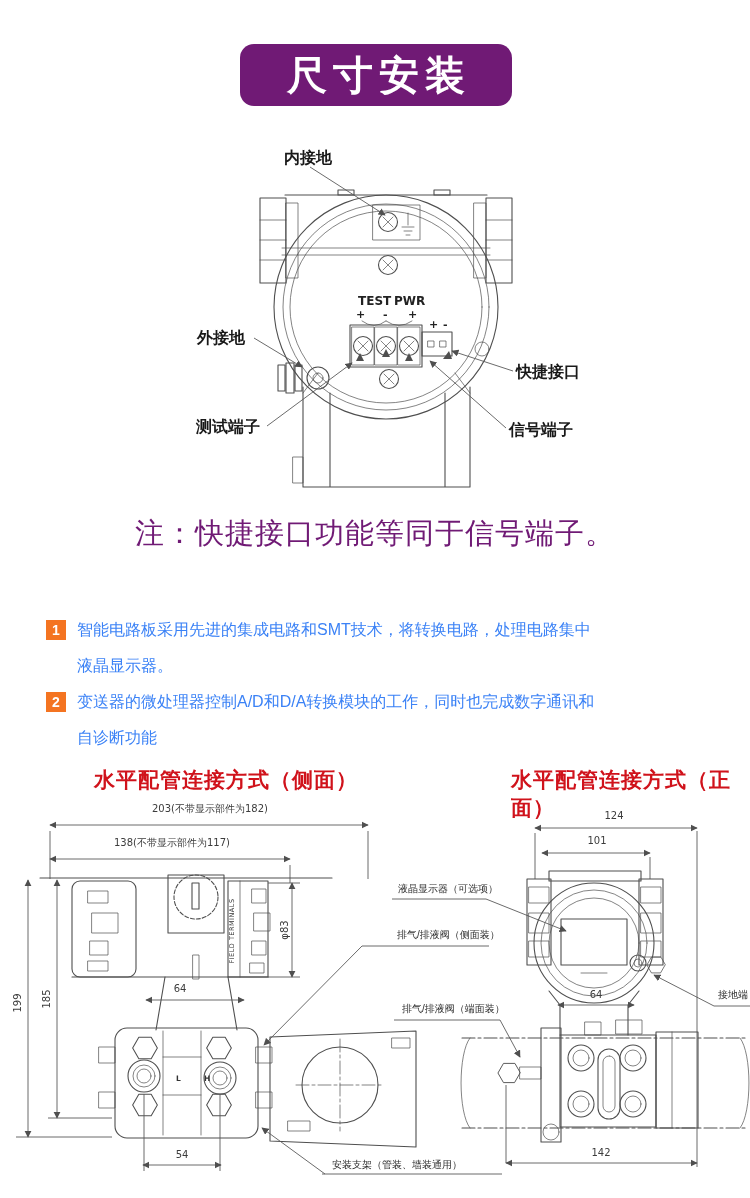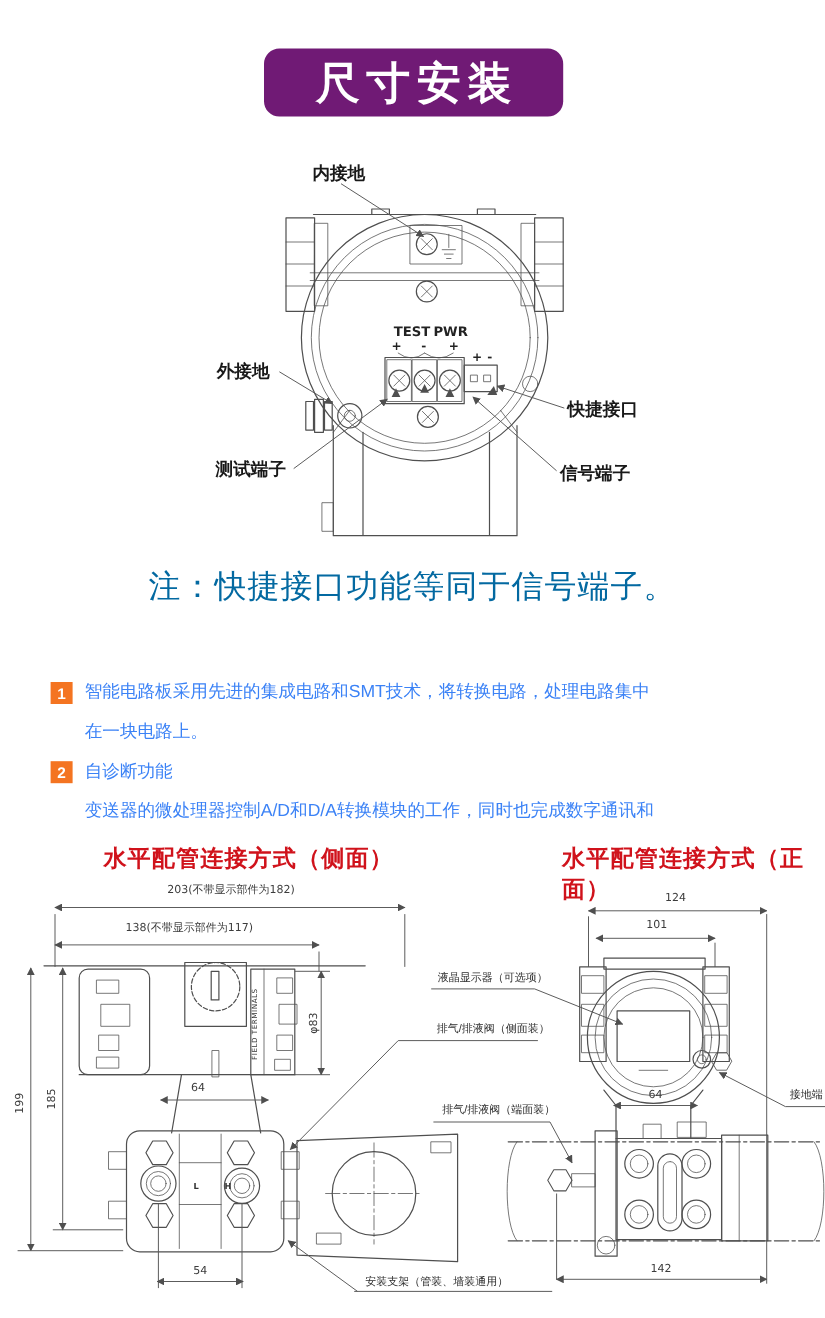--- a/index.html
+++ b/index.html
@@ -1,21 +1,21 @@
 <!DOCTYPE html>
 <html><head>
 <meta charset="utf-8">
 <style>
   html,body{margin:0;padding:0;background:#fff;}
   .page{position:relative;width:750px;height:1198px;background:#ffffff;overflow:hidden;
         font-family:"Liberation Sans","DejaVu Sans",sans-serif;}
   .banner{position:absolute;left:240px;top:44px;width:272px;height:62px;background:#701a75;
           border-radius:14px;display:flex;align-items:center;justify-content:center;}
   .banner span{color:#fff;font-size:40px;font-weight:700;letter-spacing:6px;padding-left:6px;}
-  .note{position:absolute;left:0;top:514px;width:100%;text-align:center;color:#0369a1;
+  .note{position:absolute;left:0;top:514px;width:100%;text-align:center;color:#701a75;
         font-size:29px;font-weight:500;letter-spacing:1px;}
   .features{position:absolute;left:46px;top:612px;width:664px;}
   .feature{display:flex;gap:11px;align-items:flex-start;}
   .badge{flex:0 0 20px;height:20px;background:#f47421;color:#fff;font-size:14px;line-height:20px;
          text-align:center;margin-top:8px;font-weight:700;}
   .ftext{font-size:16px;line-height:36px;color:#3b82f6;}
   .dtitle{position:absolute;top:766px;font-size:21px;font-weight:700;color:#d0121b;letter-spacing:1px;}
   .dtitle.left{left:94px;}
   .dtitle.right{left:479px;margin-left:32px;}
   svg{position:absolute;left:0;}
@@ -132,28 +132,28 @@
     </g>
   </svg>
 
   <div class="note">注：快捷接口功能等同于信号端子。</div>
 
   <div class="features">
     <div class="feature">
       <span class="badge">1</span>
       <span class="ftext">
         <span style="display:block">智能电路板采用先进的集成电路和SMT技术，将转换电路，处理电路集中</span>
-        <span style="display:block">在一块电路上。</span>
+        <span style="display:block">液晶显示器。</span>
       </span>
     </div>
     <div class="feature">
       <span class="badge">2</span>
       <span class="ftext">
+        <span style="display:block">变送器的微处理器控制A/D和D/A转换模块的工作，同时也完成数字通讯和</span>
         <span style="display:block">自诊断功能</span>
-        <span style="display:block">变送器的微处理器控制A/D和D/A转换模块的工作，同时也完成数字通讯和</span>
       </span>
     </div>
   </div>
 
   <div class="dtitle left">水平配管连接方式（侧面）</div>
   <div class="dtitle right">水平配管连接方式（正面）</div>
 
   <svg id="bsvg" width="750" height="403" viewBox="0 0 750 403">
     <defs>
       <marker id="arw2" viewBox="0 0 10 10" refX="9" refY="5" markerWidth="8" markerHeight="8" orient="auto-start-reverse">

